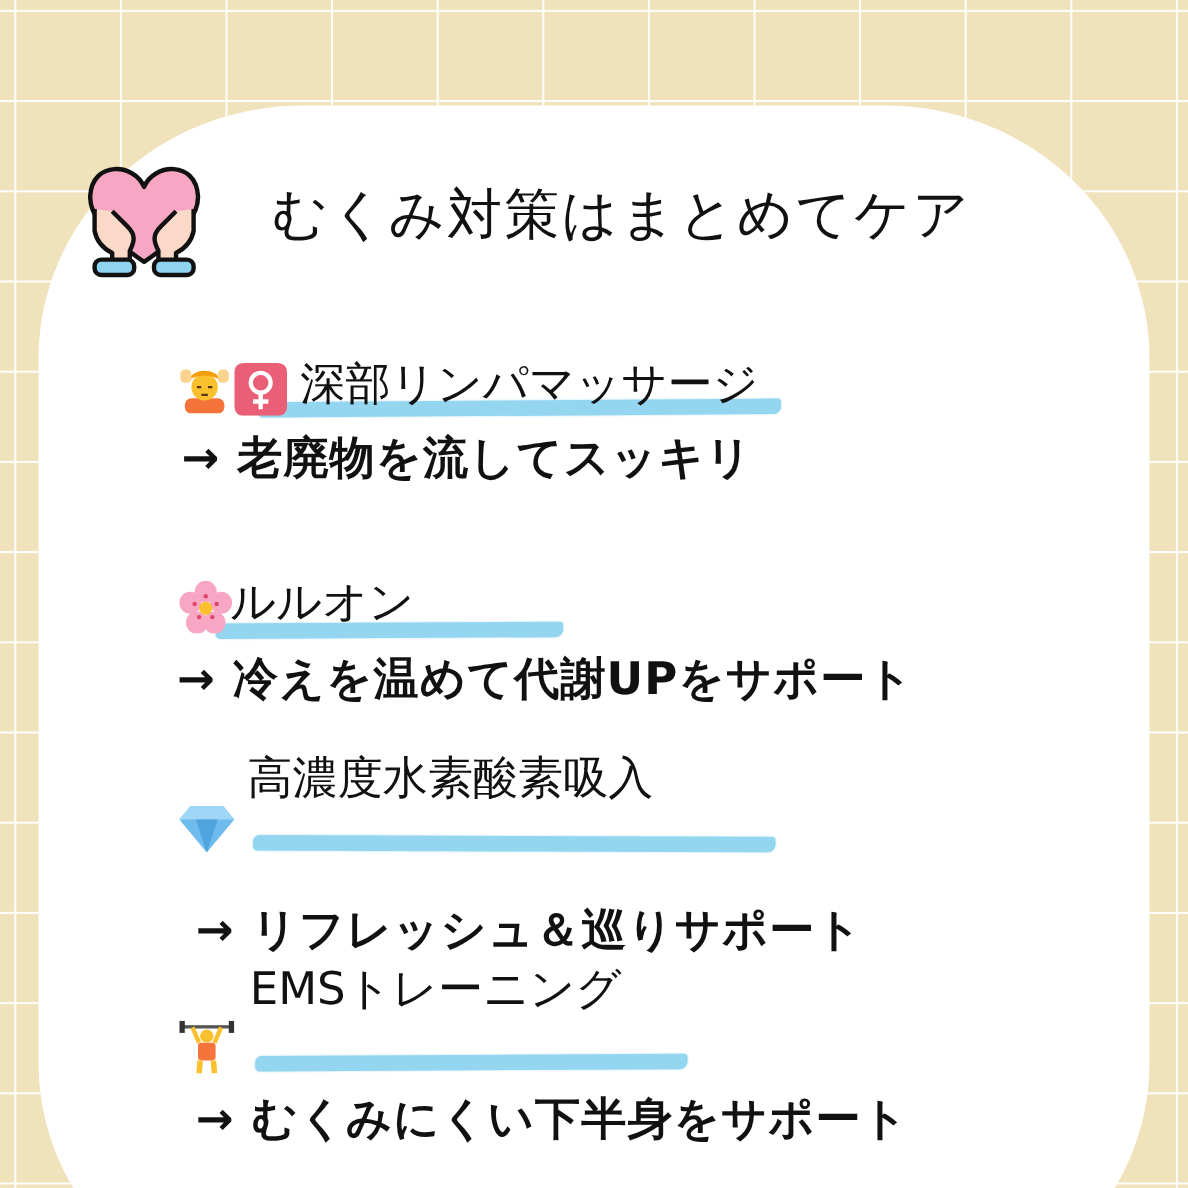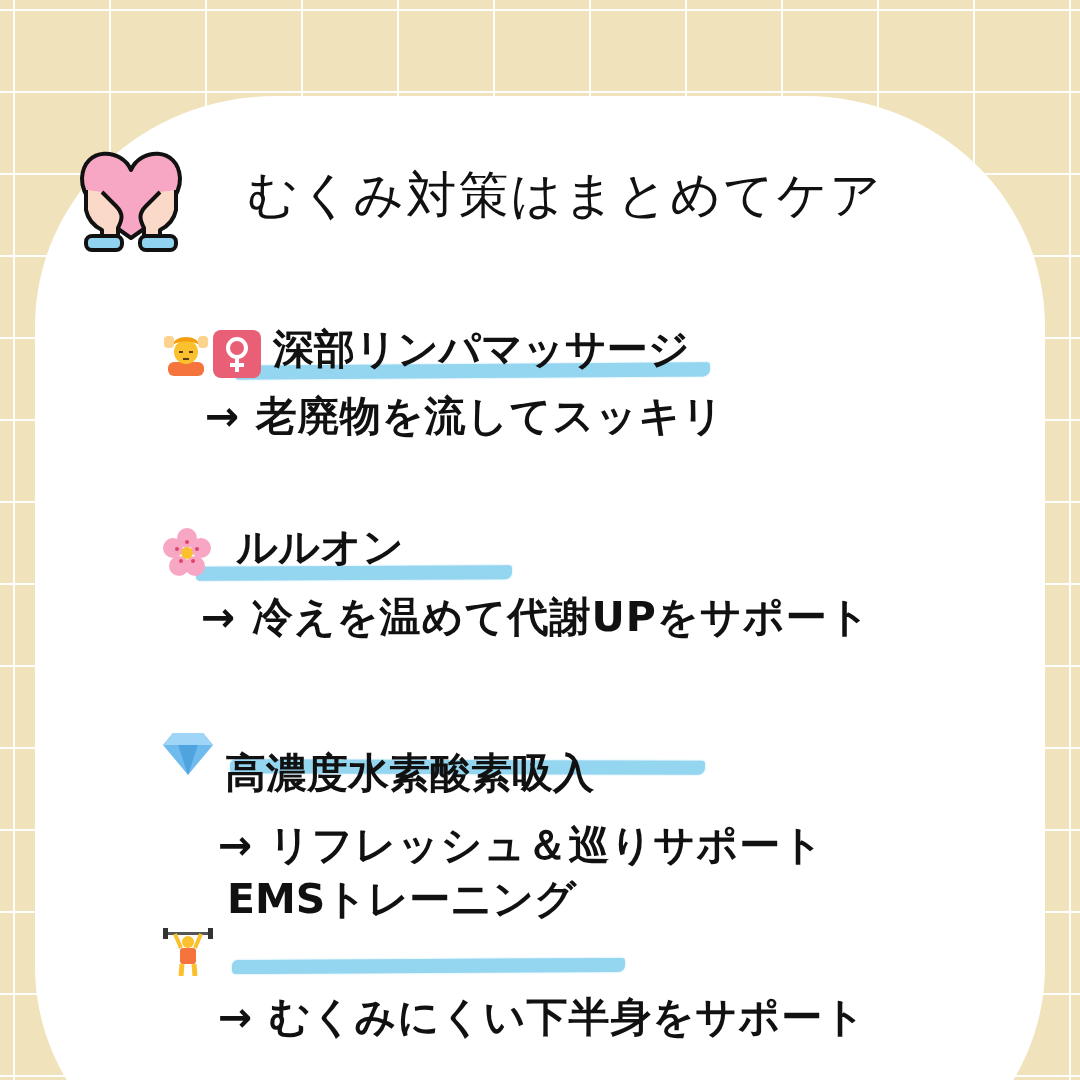--- a/index.html
+++ b/index.html
@@ -22,27 +22,26 @@
     border-radius: 240px 240px 240px 240px / 230px 230px 230px 230px;
   }
   .title {
     position: absolute; left: 212px; top: 162px;
     font-size: 50px; font-weight: normal; color: #111; white-space: nowrap;
     letter-spacing: 2px;
     margin-left: 35px;
   }
   .heart-icon { position: absolute; left: 72px; top: 140px; width: 118px; height: 115px; }
   .item-head {
-    position: absolute; font-size: 41px; font-weight: bold; color: #111; white-space: nowrap;
+    position: absolute; font-size: 41px; font-weight: normal; color: #111; white-space: nowrap;
     z-index: 2;
   }
   .item-sub {
     position: absolute; font-size: 41px; font-weight: bold; color: #111; white-space: nowrap;
     letter-spacing: 1px;
-    margin-left: 40px;
   }
   .underline {
     position: absolute; height: 14px; z-index: 1;
     background: #8fd3f0;
     border-radius: 6px 3px 7px 4px;
     opacity: 0.95;
     box-shadow: 0 0 2px #a8def5;
   }
   .emoji { position: absolute; z-index: 3; }
 </style>
@@ -90,30 +89,30 @@
   <circle cx="24" cy="25" r="6" fill="#fbc02d"></circle>
   <g fill="#e0446a">
     <circle cx="24" cy="14" r="2"></circle>
       <circle cx="34" cy="21" r="2"></circle>
       <circle cx="30" cy="33" r="2"></circle>
       <circle cx="18" cy="33" r="2"></circle>
       <circle cx="14" cy="21" r="2"></circle>
   </g>
 </svg>
 <div class="underline" style="left:196px;top:566px;width:316px;transform:rotate(-0.3deg)"></div>
-<div class="item-head" style="left:236px;top:520px">ルルオン</div>
+<div class="item-head" style="left:209px;top:520px">ルルオン</div>
 <div class="item-sub" style="left:161px;top:590px">→ 冷えを温めて代謝UPをサポート</div>
 
 <svg class="emoji" style="left:163px;top:731px;width:50px;height:44px" viewBox="0 0 50 44">
   <path d="M10 2 L40 2 L50 14 L25 44 L0 14 Z" fill="#6fbbee"></path>
   <path d="M0 14 L50 14 L40 2 L10 2 Z" fill="#9fd5f7"></path>
   <path d="M15 14 L25 44 L35 14 Z" fill="#4fa3df"></path>
 </svg>
 <div class="underline" style="left:230px;top:760px;width:475px;transform:rotate(0.2deg)"></div>
-<div class="item-head" style="left:225px;top:746px">高濃度水素酸素吸入</div>
+<div class="item-head" style="left:225px;top:680px">高濃度水素酸素吸入</div>
 <div class="item-sub" style="left:178px;top:818px">→ リフレッシュ＆巡りサポート</div>
 
 <svg class="emoji" style="left:163px;top:928px;width:50px;height:48px" viewBox="0 0 50 48">
   <rect x="2" y="4" width="46" height="3" fill="#555"></rect>
   <rect x="0" y="0" width="5" height="11" fill="#333"></rect>
   <rect x="45" y="0" width="5" height="11" fill="#333"></rect>
   <path d="M12 6 L18 20 M38 6 L32 20" stroke="#fbc02d" stroke-width="4"></path>
   <circle cx="25" cy="14" r="6" fill="#fbc02d"></circle>
   <rect x="17" y="20" width="16" height="16" rx="3" fill="#f4743b"></rect>
   <path d="M19 36 L18 48 M31 36 L32 48" stroke="#fbc02d" stroke-width="5"></path>

